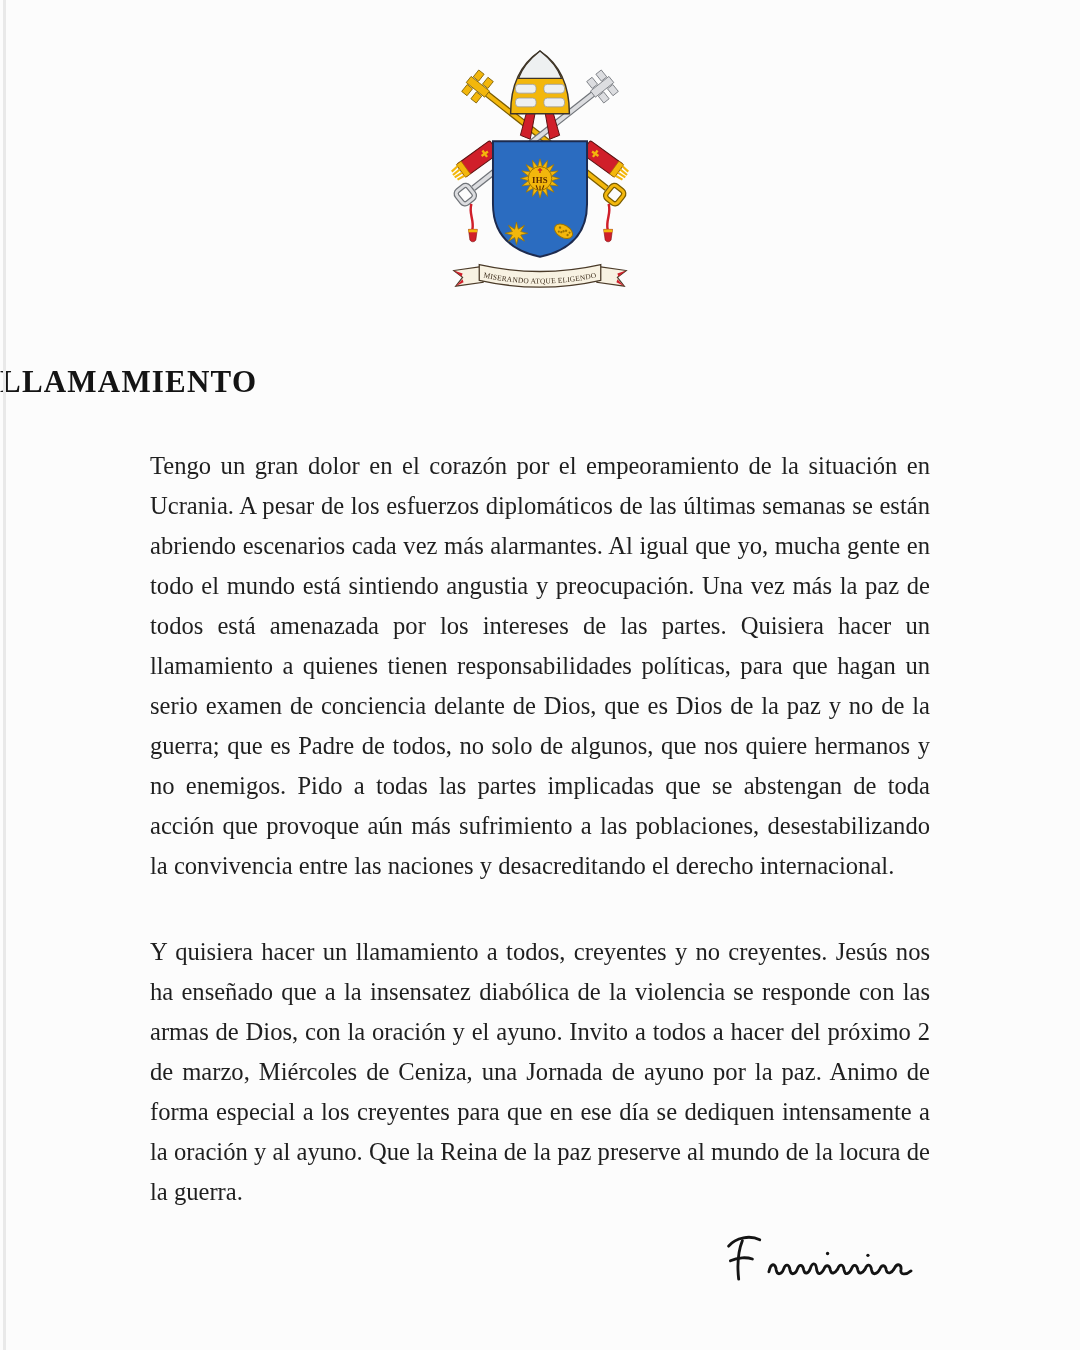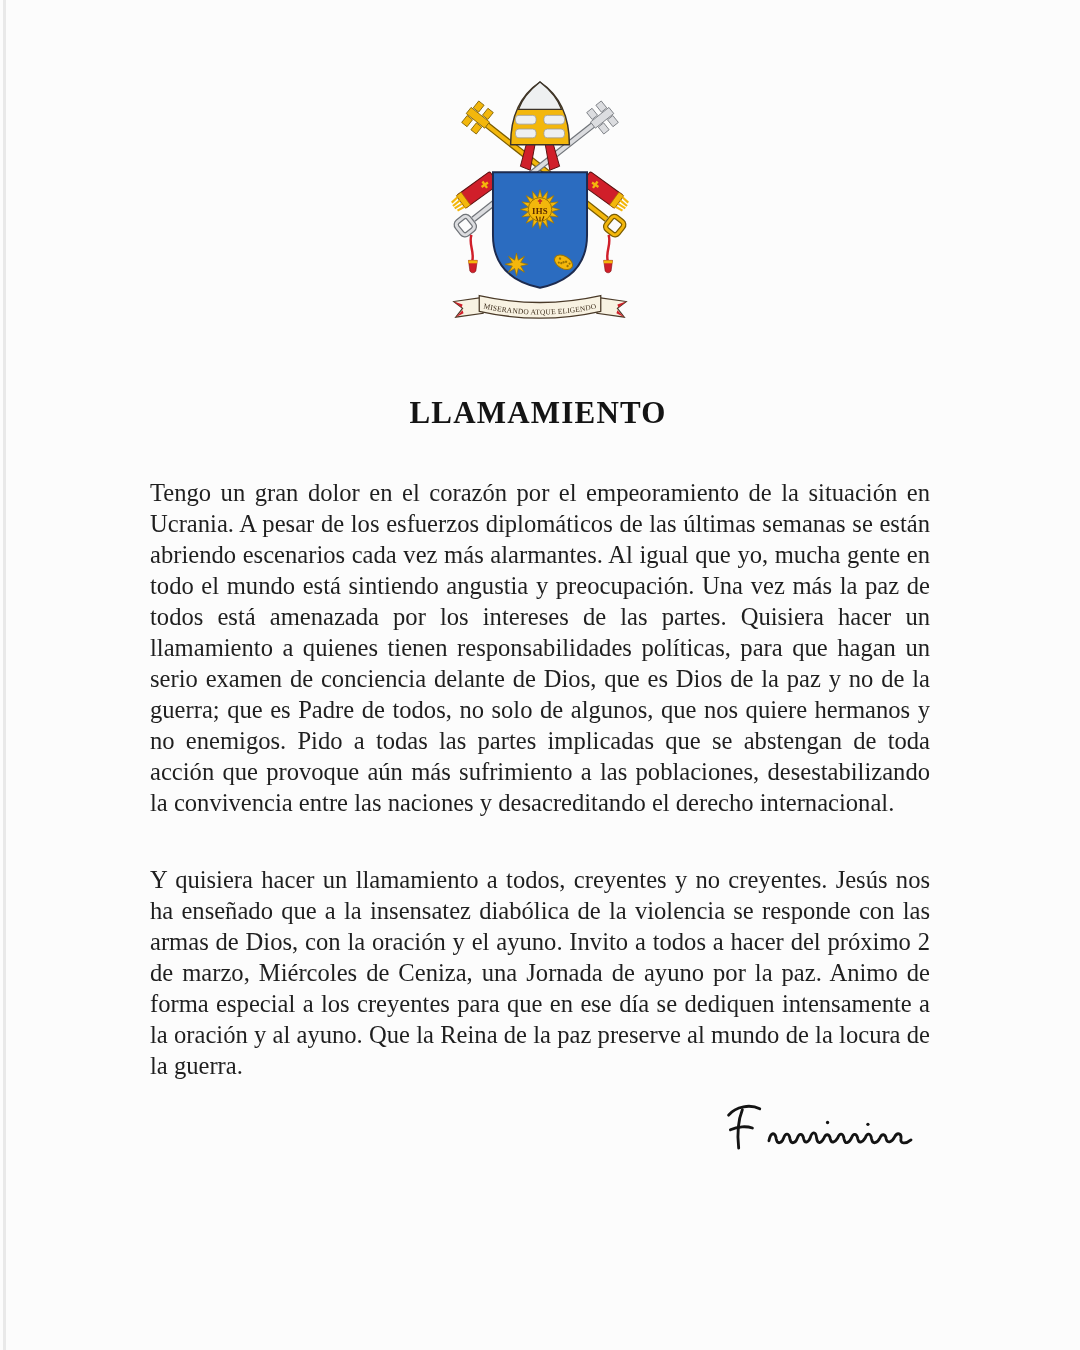--- a/index.html
+++ b/index.html
@@ -12,41 +12,40 @@
   body { font-family: "Liberation Serif", serif; }
 
   .edge-line {
     position: fixed;
     left: 3px; top: 0;
     width: 3px; height: 100%;
     background: #e9e9e9;
   }
 
   .crest-wrap {
-    padding-top: 76px;
+    padding-top: 45px;
     display: flex;
     justify-content: center;
   }
 
   .doc-title {
     margin: 62px 4px 0 0;
-    text-align: center;
     font-family: "Liberation Serif", serif;
     font-weight: 700;
     font-size: 31px;
     line-height: 36px;
     letter-spacing: 1.2px;
     color: #141414;
   }
 
   .body-text {
     width: 780px;
     margin: 46px auto 0 auto;
     font-size: 24.6px;
-    line-height: 31px;
+    line-height: 40px;
     text-align: justify;
     color: #1f1f1f;
   }
   .paragraph + .paragraph { margin-top: 46px; }
 
   .signature-row {
     width: 780px;
     margin: 14px auto 0 auto;
     display: flex;
     justify-content: flex-end;

